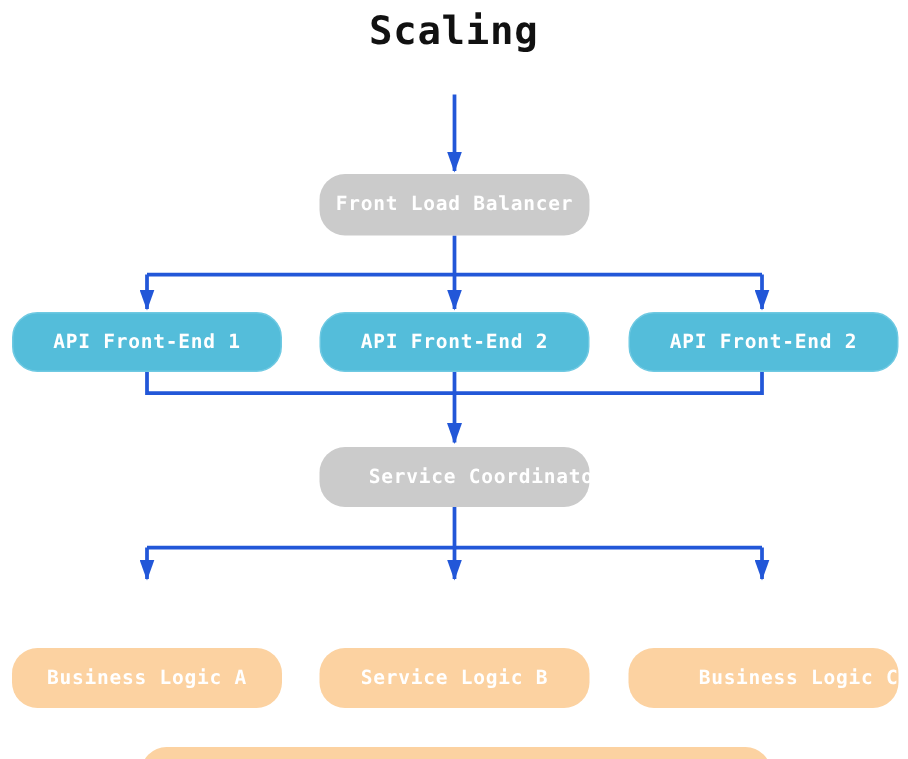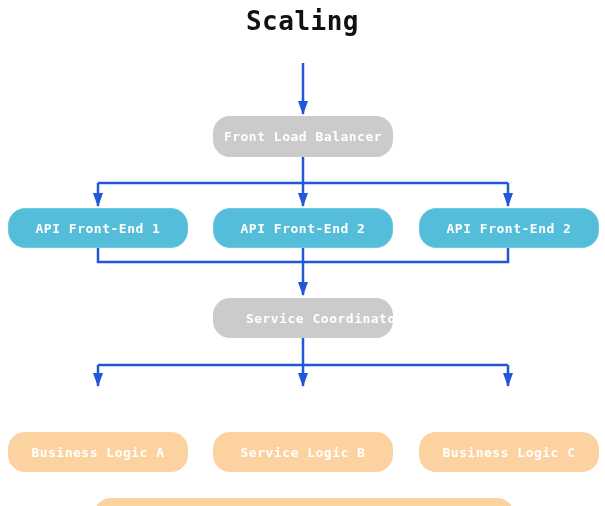--- a/index.html
+++ b/index.html
@@ -52,21 +52,21 @@
   .node.blue   { background: var(--node_blue, #54bdda); border: 1.5px solid var(--node_blue_border, #6ec9e2); }
   .node.orange { background: var(--node_orange, #fcd2a1); margin-top: 42px; }
 
   .n-flb  { left: 213px; top: 116px; width: 180px; height: 41px; }
   .n-api1 { left: 8px;   top: 208px; width: 180px; height: 40px; }
   .n-api2 { left: 213px; top: 208px; width: 180px; height: 40px; }
   .n-api3 { left: 419px; top: 208px; width: 180px; height: 40px; }
   .n-sc   { left: 213px; top: 298px; width: 180px; height: 40px; padding-left: 44px; }
   .n-bla  { left: 8px;   top: 390px; width: 180px; height: 40px; }
   .n-blb  { left: 213px; top: 390px; width: 180px; height: 40px; }
-  .n-blc  { left: 419px; top: 390px; width: 180px; height: 40px; }
+  .n-blc  { left: 419px; top: 390px; width: 180px; height: 40px; justify-content: flex-end; }
   .n-data { left: 94px;  top: 456px; width: 420px; height: 40px; }
 </style>
 </head>
 <body>
 
 <div class="canvas">
 
   <div class="title">Scaling</div>
 
   <svg class="edges" width="605" height="506" viewBox="0 0 605 506" xmlns="http://www.w3.org/2000/svg">

